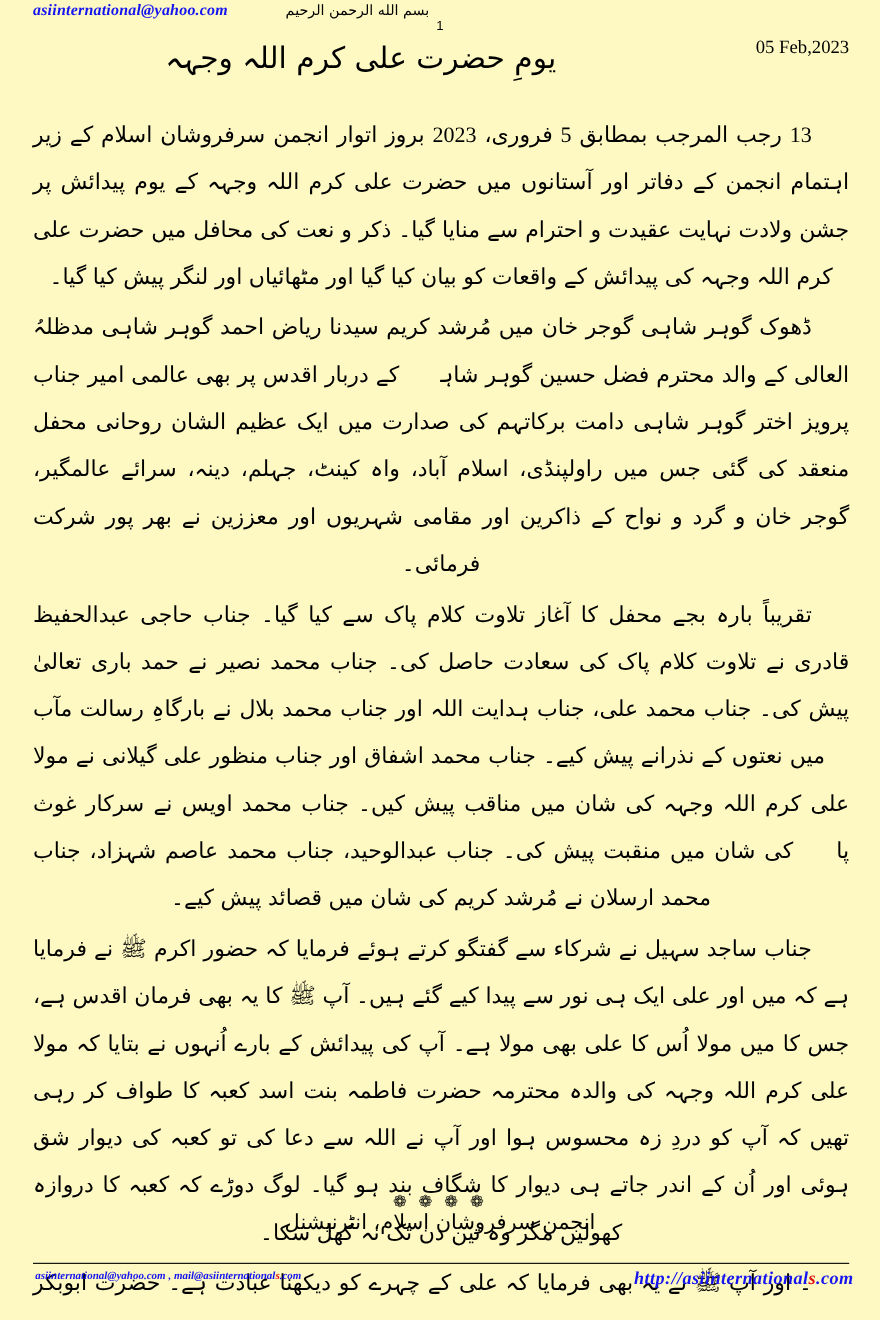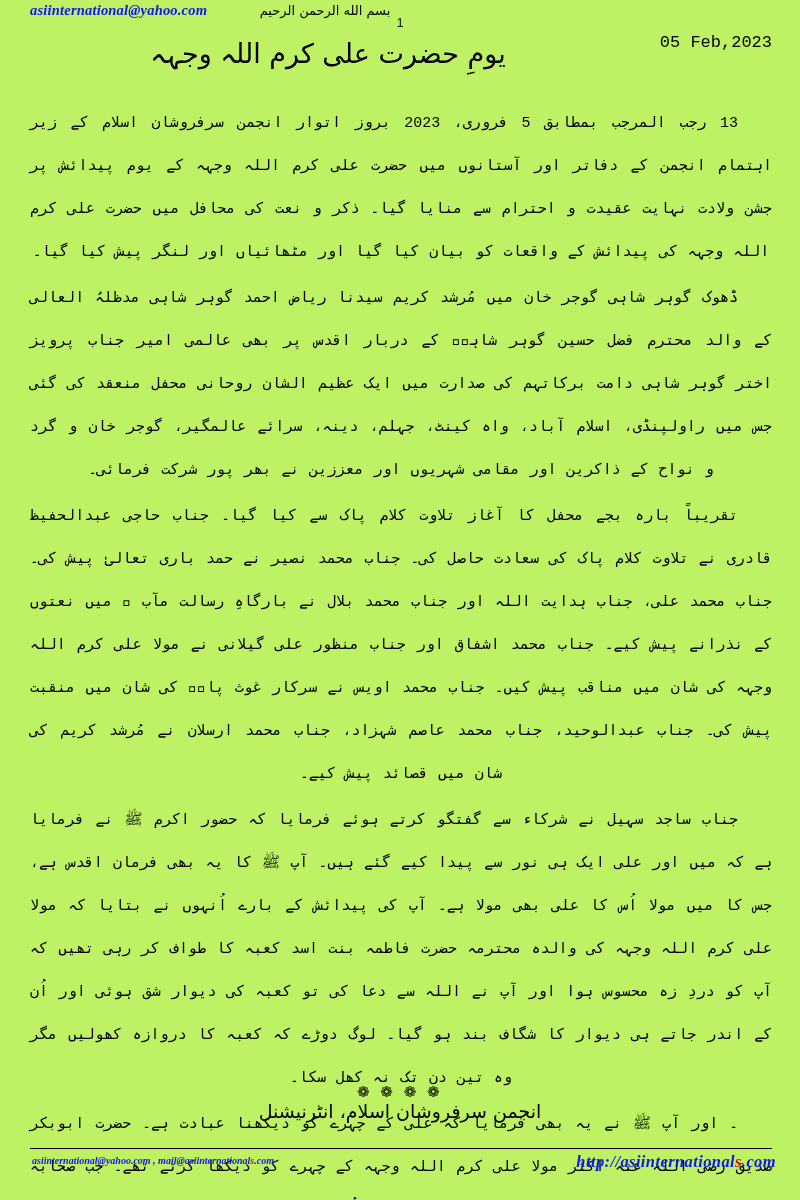--- a/index.html
+++ b/index.html
@@ -4,21 +4,21 @@
 <style>
   html, body {
     margin: 0;
     padding: 0;
     background: #ffffff;
   }
   #page {
     position: relative;
     width: 800px;
     height: 1200px;
-    background: #bef264;
+    background: #fef9c3;
     overflow: hidden;
     font-family: "Liberation Serif", "DejaVu Serif", serif;
   }
 
   
   .hdr {
     position: absolute;
     top: 0;
     left: 0;
     width: 800px;
@@ -54,21 +54,21 @@
     width: 800px;
     text-align: center;
     font-family: "Liberation Sans", sans-serif;
     font-size: 12px;
     color: #000;
   }
   .hdr-date {
     position: absolute;
     right: 28px;
     top: 33px;
-    font-family: Liberation Mono, monospace;
+    font-family: Liberation Serif, serif;
     font-size: 17px;
     color: #000;
     white-space: nowrap;
   }
   .hdr-title {
     position: absolute;
     left: 0;
     top: 36px;
     width: 656px;
     text-align: center;
@@ -84,22 +84,22 @@
     position: absolute;
     left: 30px;
     top: 102px;
     width: 742px;
     direction: rtl;
     text-align: justify;
     text-align-last: center;
   }
   .para {
     direction: rtl;
-    font-family: Liberation Mono, monospace;
-    font-size: 15px;
+    font-family: Liberation Serif, serif;
+    font-size: 20px;
     line-height: 43px;
     color: #000;
     text-align: justify;
     text-align-last: center;
     text-indent: 34px;
     margin: 0 0 3px 0;
     word-spacing: 1px;
   }
   .para.last-right { text-align-last: right; }
 

